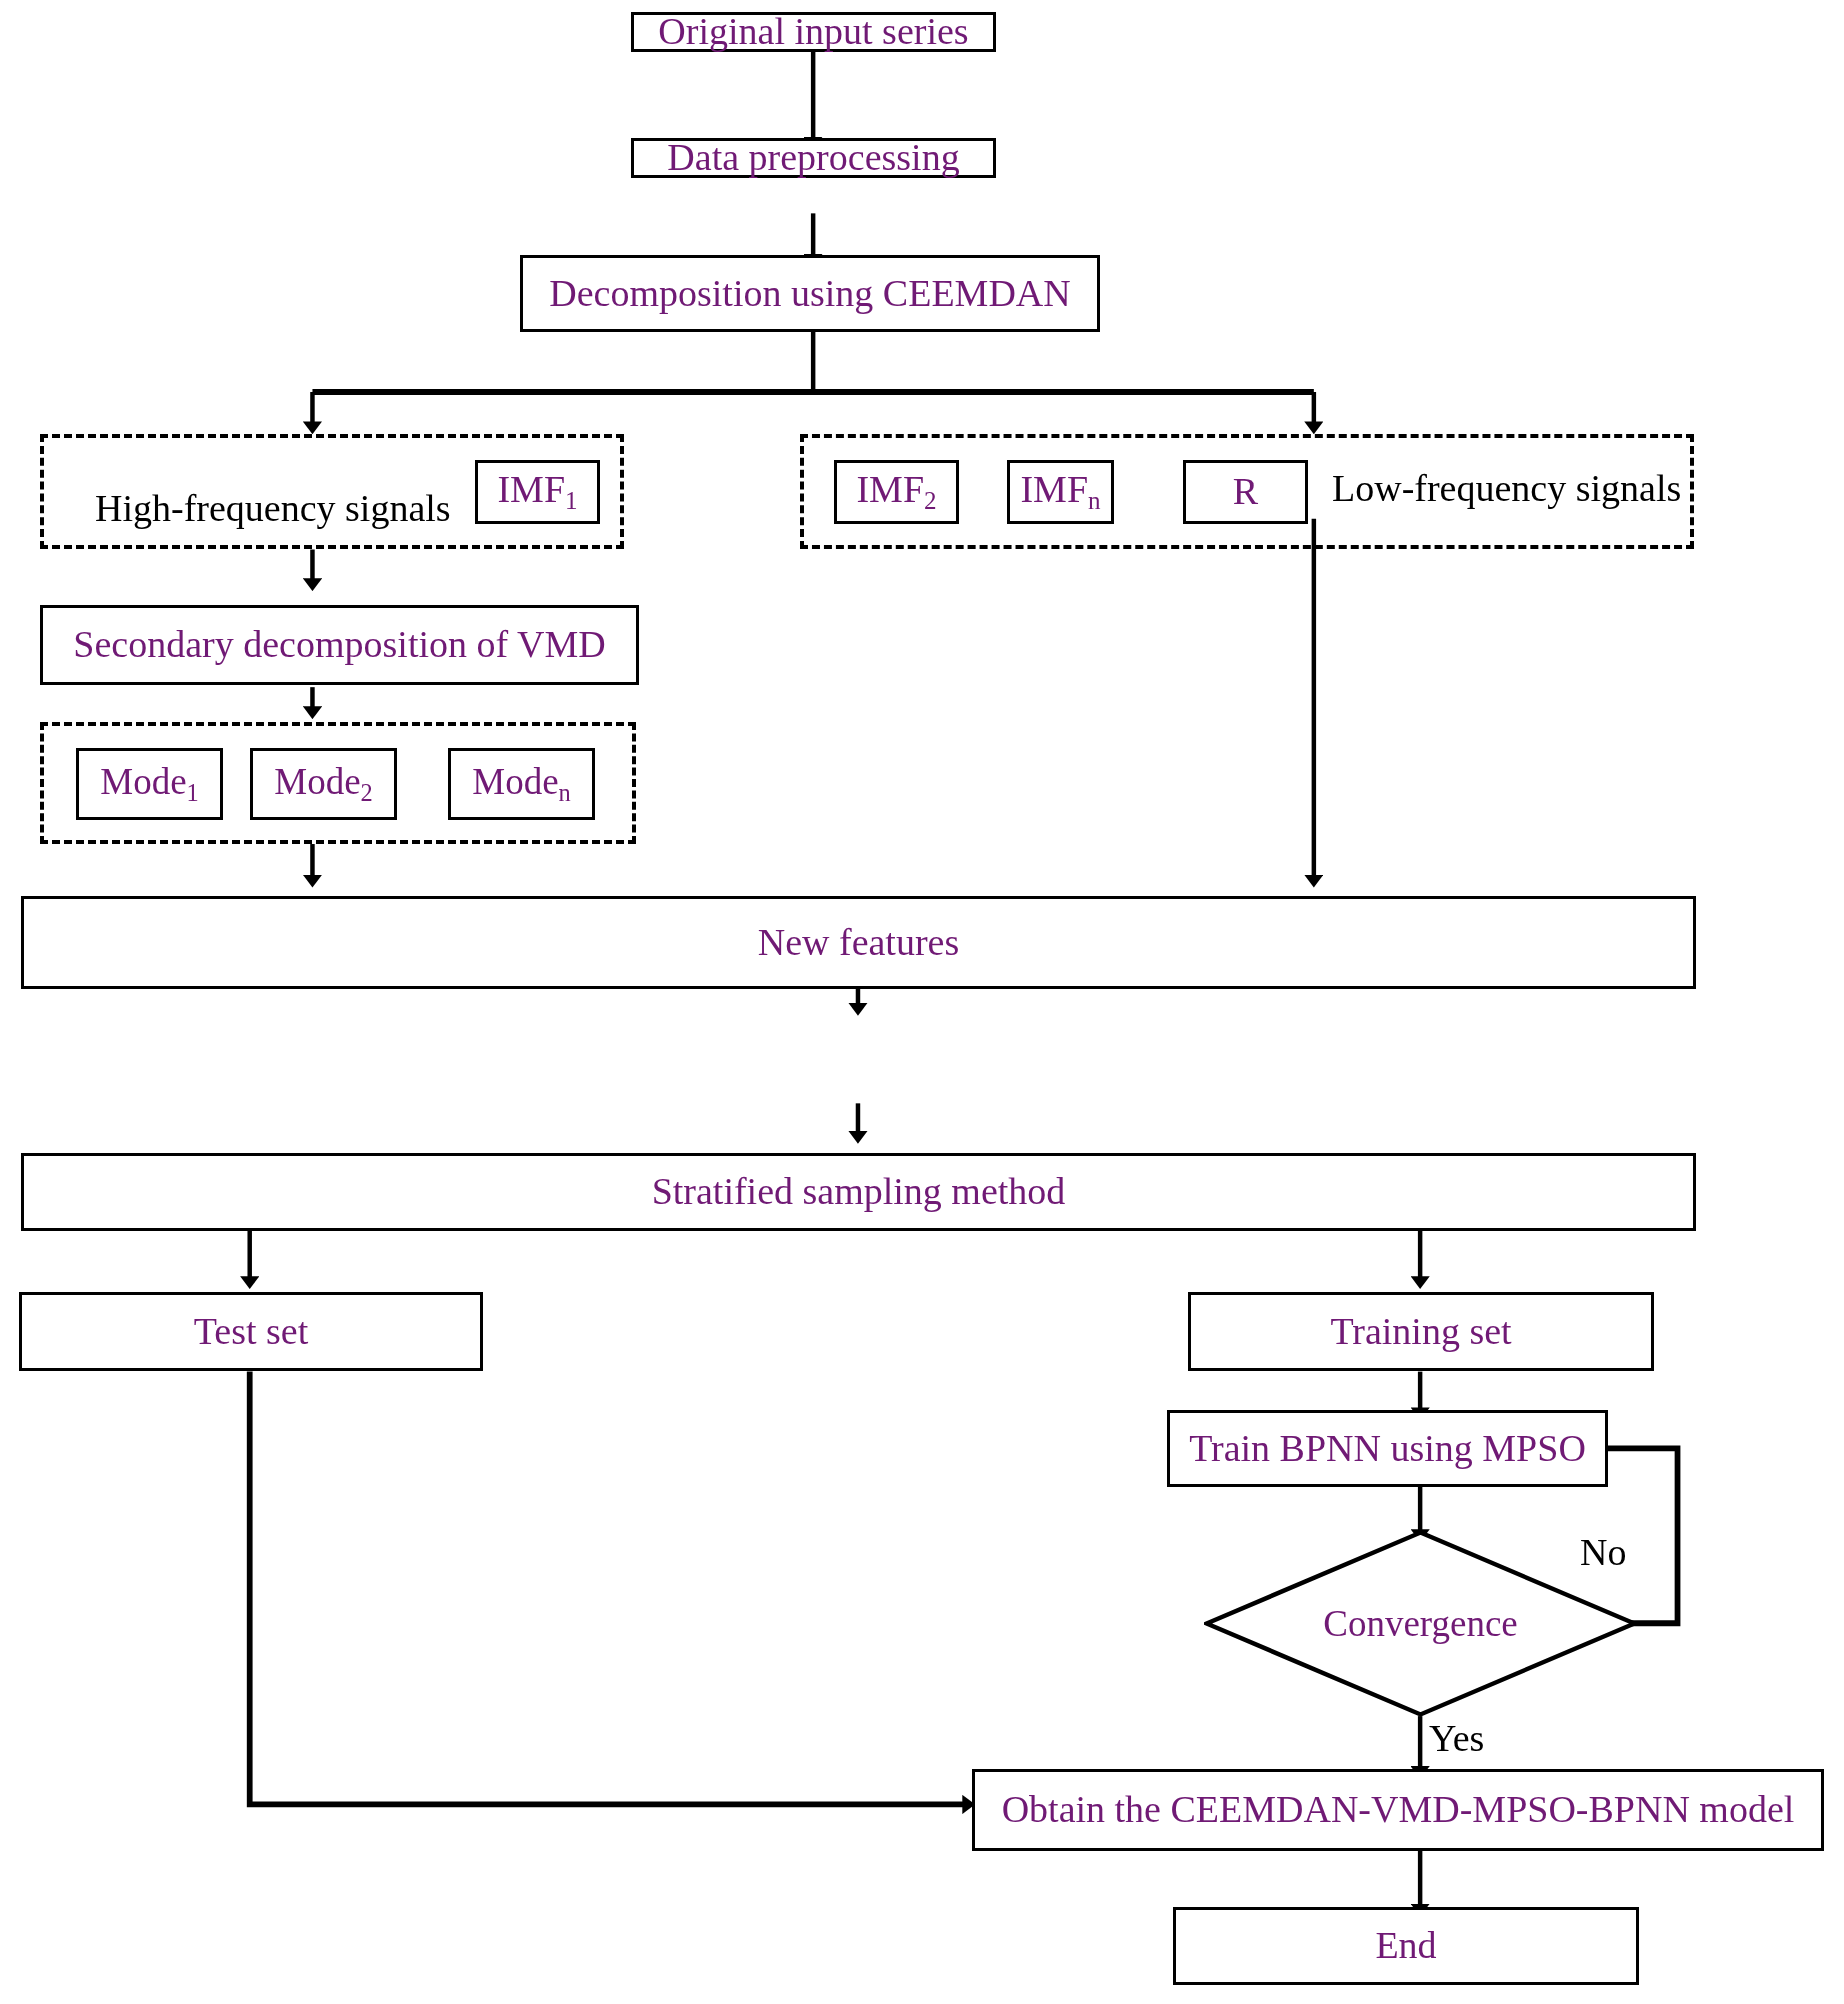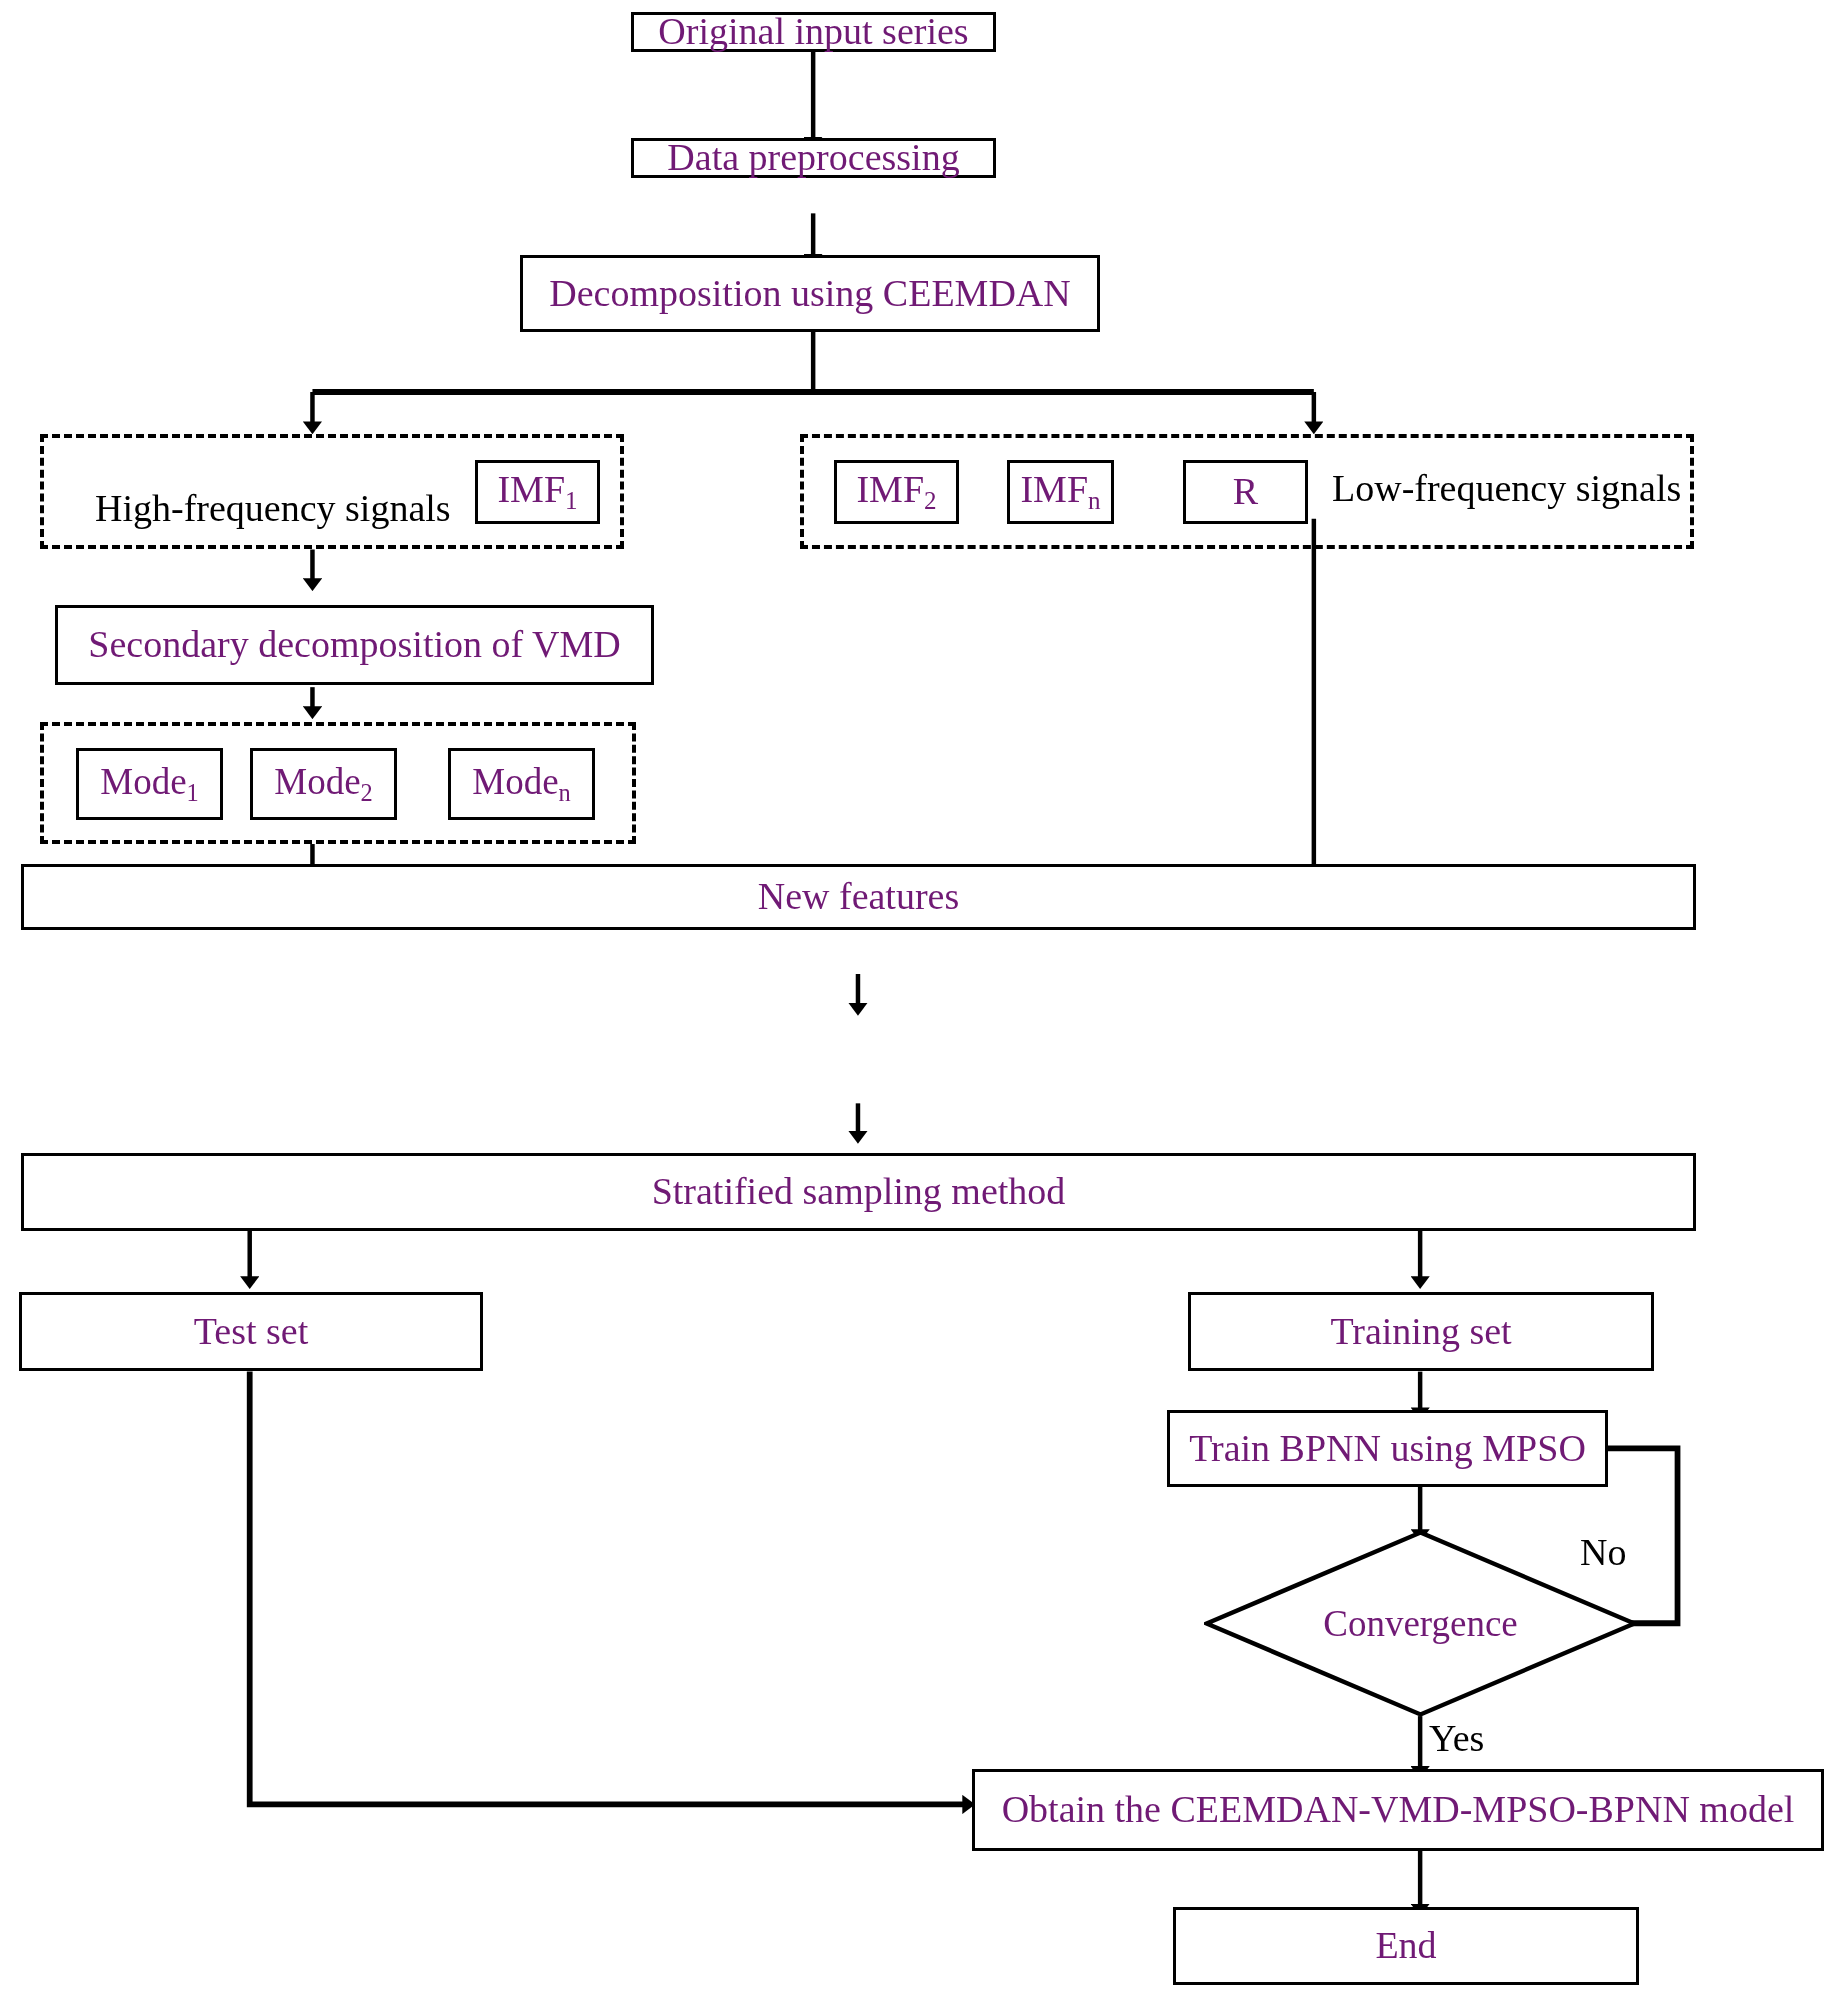--- a/index.html
+++ b/index.html
@@ -106,36 +106,36 @@
   <div class="node solid lbl f60" style="left:1007px;top:460px;width:107px;height:64px;">
     <span><span>IMF</span><span class="sub">n</span></span>
   </div>
   <div class="node solid lbl f60" style="left:1183px;top:460px;width:125px;height:64px;">
     <span>R</span>
   </div>
   <div class="freeText lbl f60" style="left:1332px;top:466px;">
     <span>Low-frequency signals</span>
   </div>
 
-  <div class="node solid lbl f60" style="left:40px;top:605px;width:599px;height:80px;margin-left:15px;">
+  <div class="node solid lbl f60" style="left:40px;top:605px;width:599px;height:80px;">
     <span>Secondary decomposition of VMD</span>
   </div>
 
   <div class="node dashed" style="left:40px;top:722px;width:596px;height:122px;"></div>
   <div class="node solid lbl f58" style="left:76px;top:748px;width:147px;height:72px;">
     <span><span>Mode</span><span class="sub">1</span></span>
   </div>
   <div class="node solid lbl f58" style="left:250px;top:748px;width:147px;height:72px;align-items:center;">
     <span><span>Mode</span><span class="sub">2</span></span>
   </div>
   <div class="node solid lbl f58" style="left:448px;top:748px;width:147px;height:72px;">
     <span><span>Mode</span><span class="sub">n</span></span>
   </div>
 
-  <div class="node solid lbl f60" style="left:21px;top:864px;width:1675px;height:66px;">
+  <div class="node solid lbl f60" style="left:21px;top:896px;width:1675px;height:93px;">
     <span>New features</span>
   </div>
 
 
   <div class="node solid lbl f60" style="left:21px;top:1153px;width:1675px;height:78px;">
     <span>Stratified sampling method</span>
   </div>
 
   <div class="node solid lbl f60" style="left:19px;top:1292px;width:464px;height:79px;">
     <span>Test set</span>

